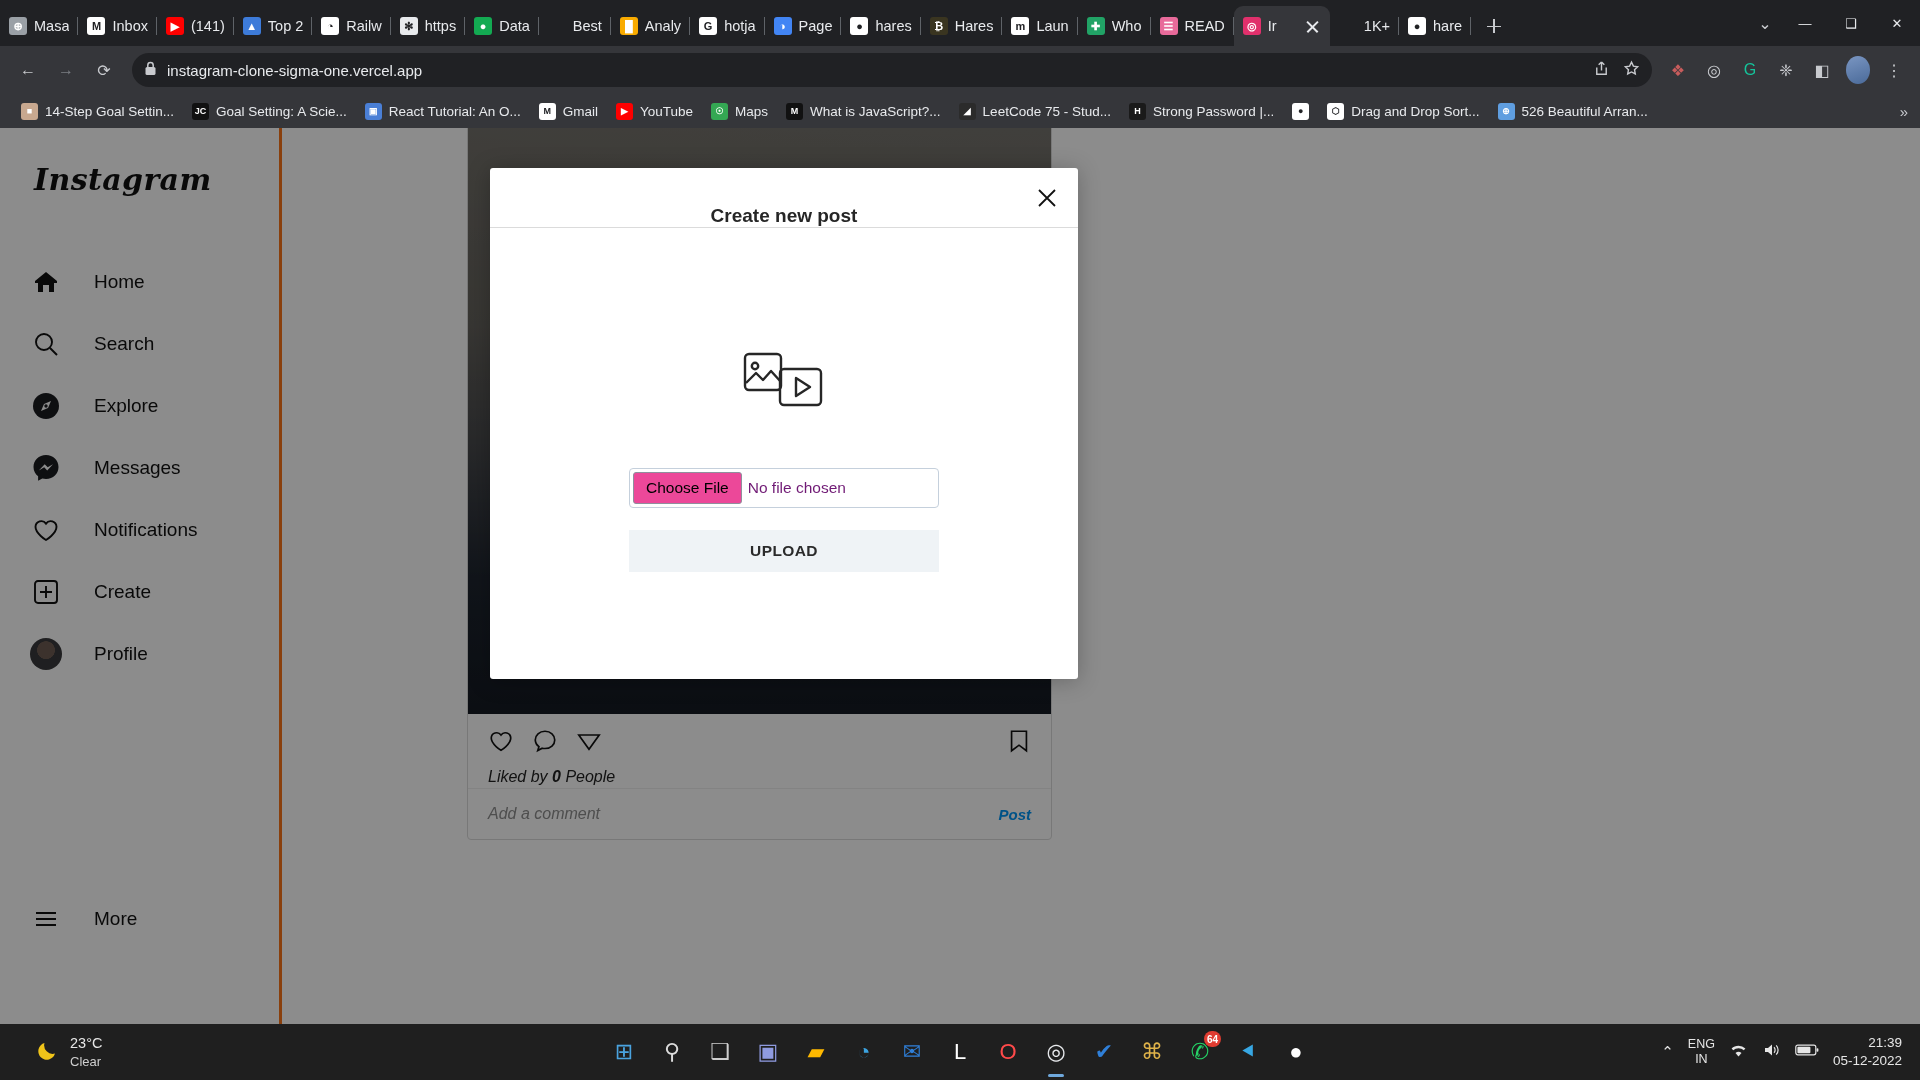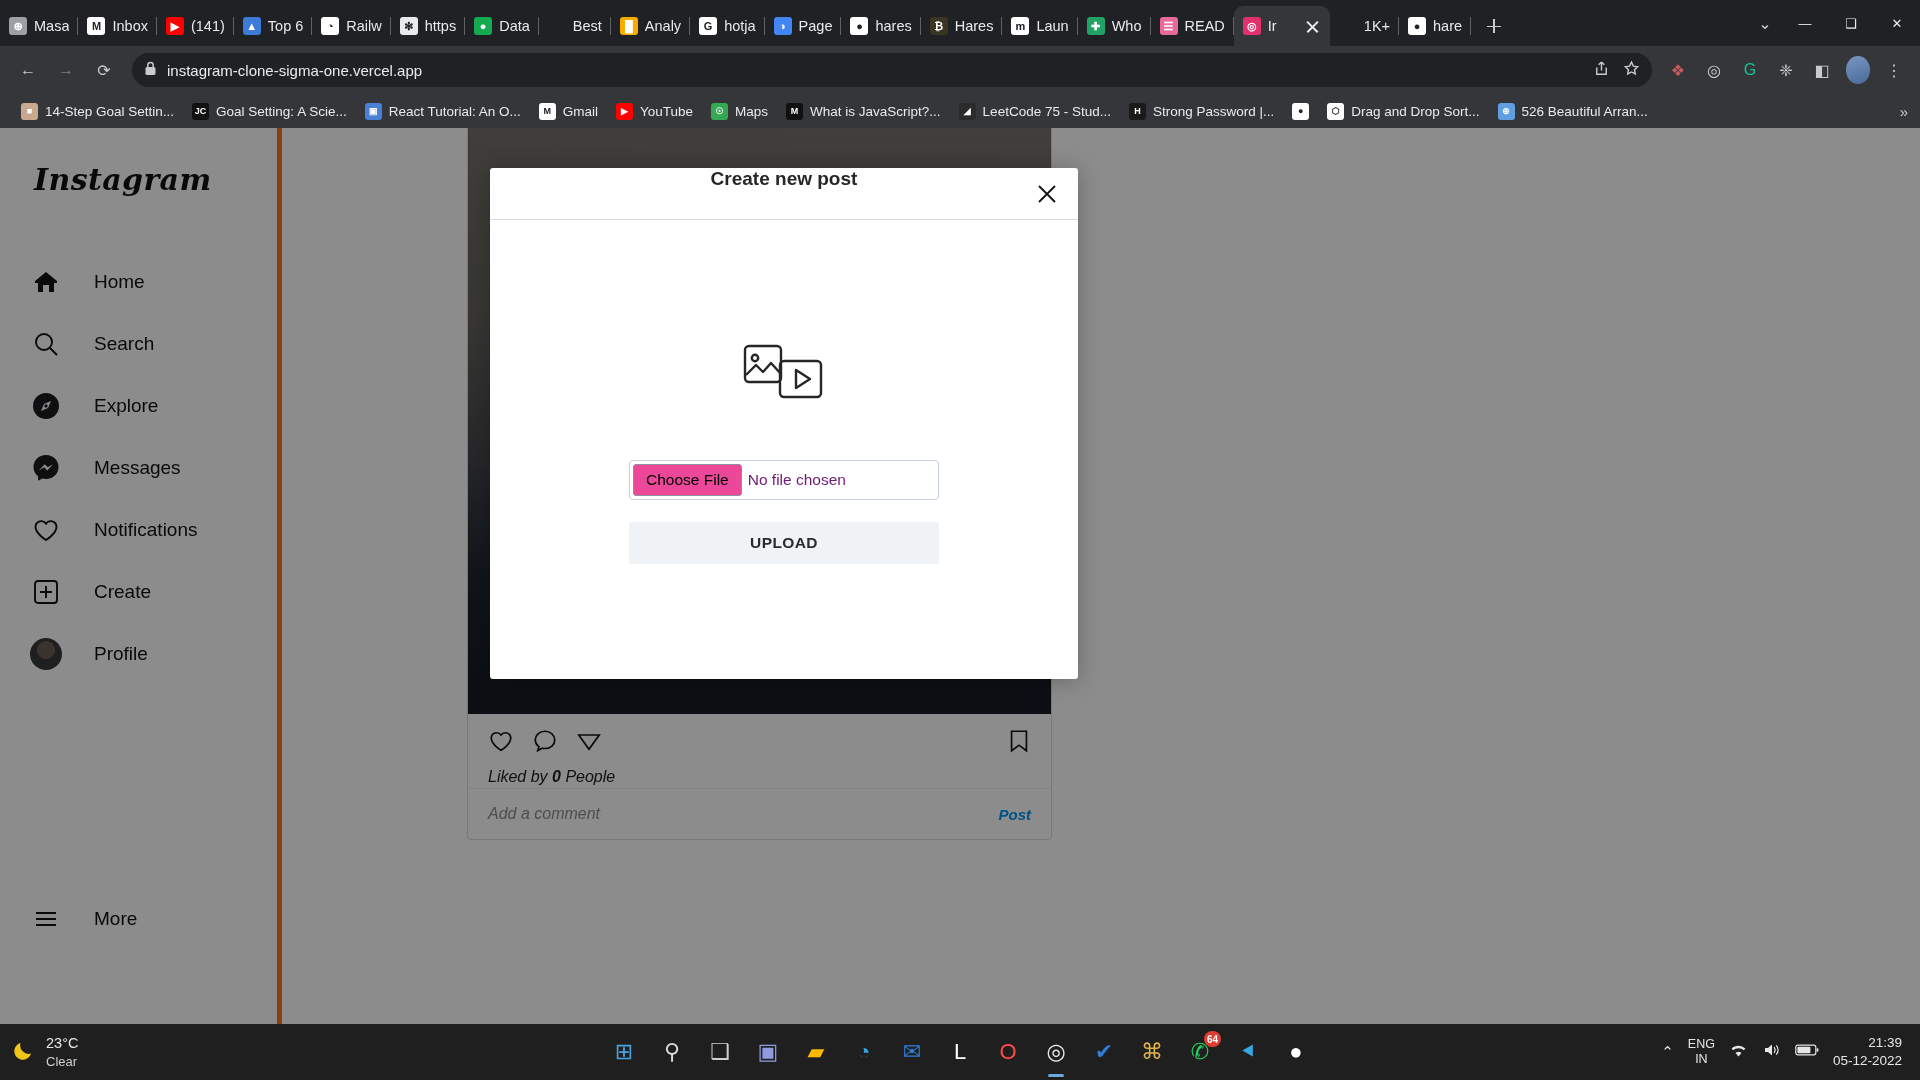--- a/index.html
+++ b/index.html
@@ -87,21 +87,21 @@
 
   
   .page {
     position:absolute; left:0; top:128px; width:1920px; height:896px;
     background:#fff; overflow:hidden;
   }
   .dim { position:absolute; inset:0; background:rgba(0,0,0,0.45); z-index:20; }
 
   .sidebar {
     position:absolute; left:0; top:0; width:282px; height:908px;
-    background:#fff; border-right:5px solid #f97316;
+    background:#fff; border-right:3px solid #f97316;
     padding: 28px 0 0 0;
   }
   .ig-logo {
     font-family:"DejaVu Serif", serif; font-style:italic; font-weight:bold;
     font-size:30px; color:#111; padding: 6px 0 0 34px; letter-spacing:0.4px;
   }
   .navlist { margin-top:54px; }
   .navitem {
     display:flex; align-items:center; gap:32px; height:62px; padding-left:30px;
     font-size:19px; color:#111;
@@ -140,21 +140,21 @@
   }
   .post-comment .postlink { margin-left:auto; color:#0095f6; font-size:15px; font-weight:600; }
 
   
   .modal {
     position:absolute; z-index:30; left:490px; top:40px; width:588px; height:511px;
     background:#fff; border-radius:3px; box-shadow:0 2px 22px rgba(0,0,0,0.25);
     display:flex; flex-direction:column;
   }
   .modal-head {
-    height:52px; border-bottom:1px solid #dbdbdb; display:flex; align-items:flex-start;
+    height:60px; border-bottom:1px solid #dbdbdb; display:flex; align-items:flex-end;
     justify-content:center; position:relative;
   }
   .modal-title { font-size:19px; font-weight:bold; color:#262626; }
   .modal-close {
     position:absolute; right:18px; top:50%; transform:translateY(-50%);
     width:26px; height:26px;
   }
   .modal-body { flex:1 1 auto; display:flex; flex-direction:column; align-items:center;
                 padding-top:118px; }
   .media-icon { width:96px; height:72px; }
@@ -171,21 +171,21 @@
     margin-top:22px; width:310px; height:42px; background:#eff3f6;
     display:flex; align-items:center; justify-content:center;
     font-size:15.5px; font-weight:600; color:#2b2b2b; letter-spacing:0.4px;
   }
 
   
   .taskbar {
     position:absolute; left:0; top:1024px; width:1920px; height:56px;
     background:#1f1f1f; display:flex; align-items:center;
   }
-  .weather { display:flex; align-items:center; gap:10px; padding-left:12px; color:#e6e6e6; }
+  .weather { display:flex; align-items:center; gap:10px; padding-left:36px; color:#e6e6e6; }
   .weather .wt { font-size:14.5px; line-height:1.25; }
   .weather .wt .c2 { font-size:13px; color:#cfcfcf; }
   .tb-center { position:absolute; left:50%; transform:translateX(-50%);
                display:flex; align-items:center; gap:14px; }
   .tbapp { width:34px; height:34px; border-radius:6px; display:flex;
            align-items:center; justify-content:center; position:relative; }
   .tbapp .badge {
     position:absolute; right:-4px; top:-4px; min-width:16px; height:16px; padding:0 3px;
     border-radius:8px; background:#e03c31; color:#fff; font-size:10px;
     display:flex; align-items:center; justify-content:center; font-weight:bold;
@@ -216,21 +216,21 @@
           <span class="tl">Inbox</span>
           <span class="sep"></span>
         </div>
         <div class="tab">
           <span class="favicon" style="background: rgb(255, 0, 0); color: rgb(255, 255, 255);">▶</span>
           <span class="tl">(141)</span>
           <span class="sep"></span>
         </div>
         <div class="tab">
           <span class="favicon" style="background: rgb(61, 123, 217); color: rgb(255, 255, 255);">▲</span>
-          <span class="tl">Top 6</span>
+          <span class="tl">Top 2</span>
           <span class="sep"></span>
         </div>
         <div class="tab">
           <span class="favicon" style="background: rgb(255, 255, 255); color: rgb(32, 33, 36);">◔</span>
           <span class="tl">Railw</span>
           <span class="sep"></span>
         </div>
         <div class="tab">
           <span class="favicon" style="background: rgb(232, 234, 237); color: rgb(32, 33, 36);">✻</span>
           <span class="tl">https</span>

